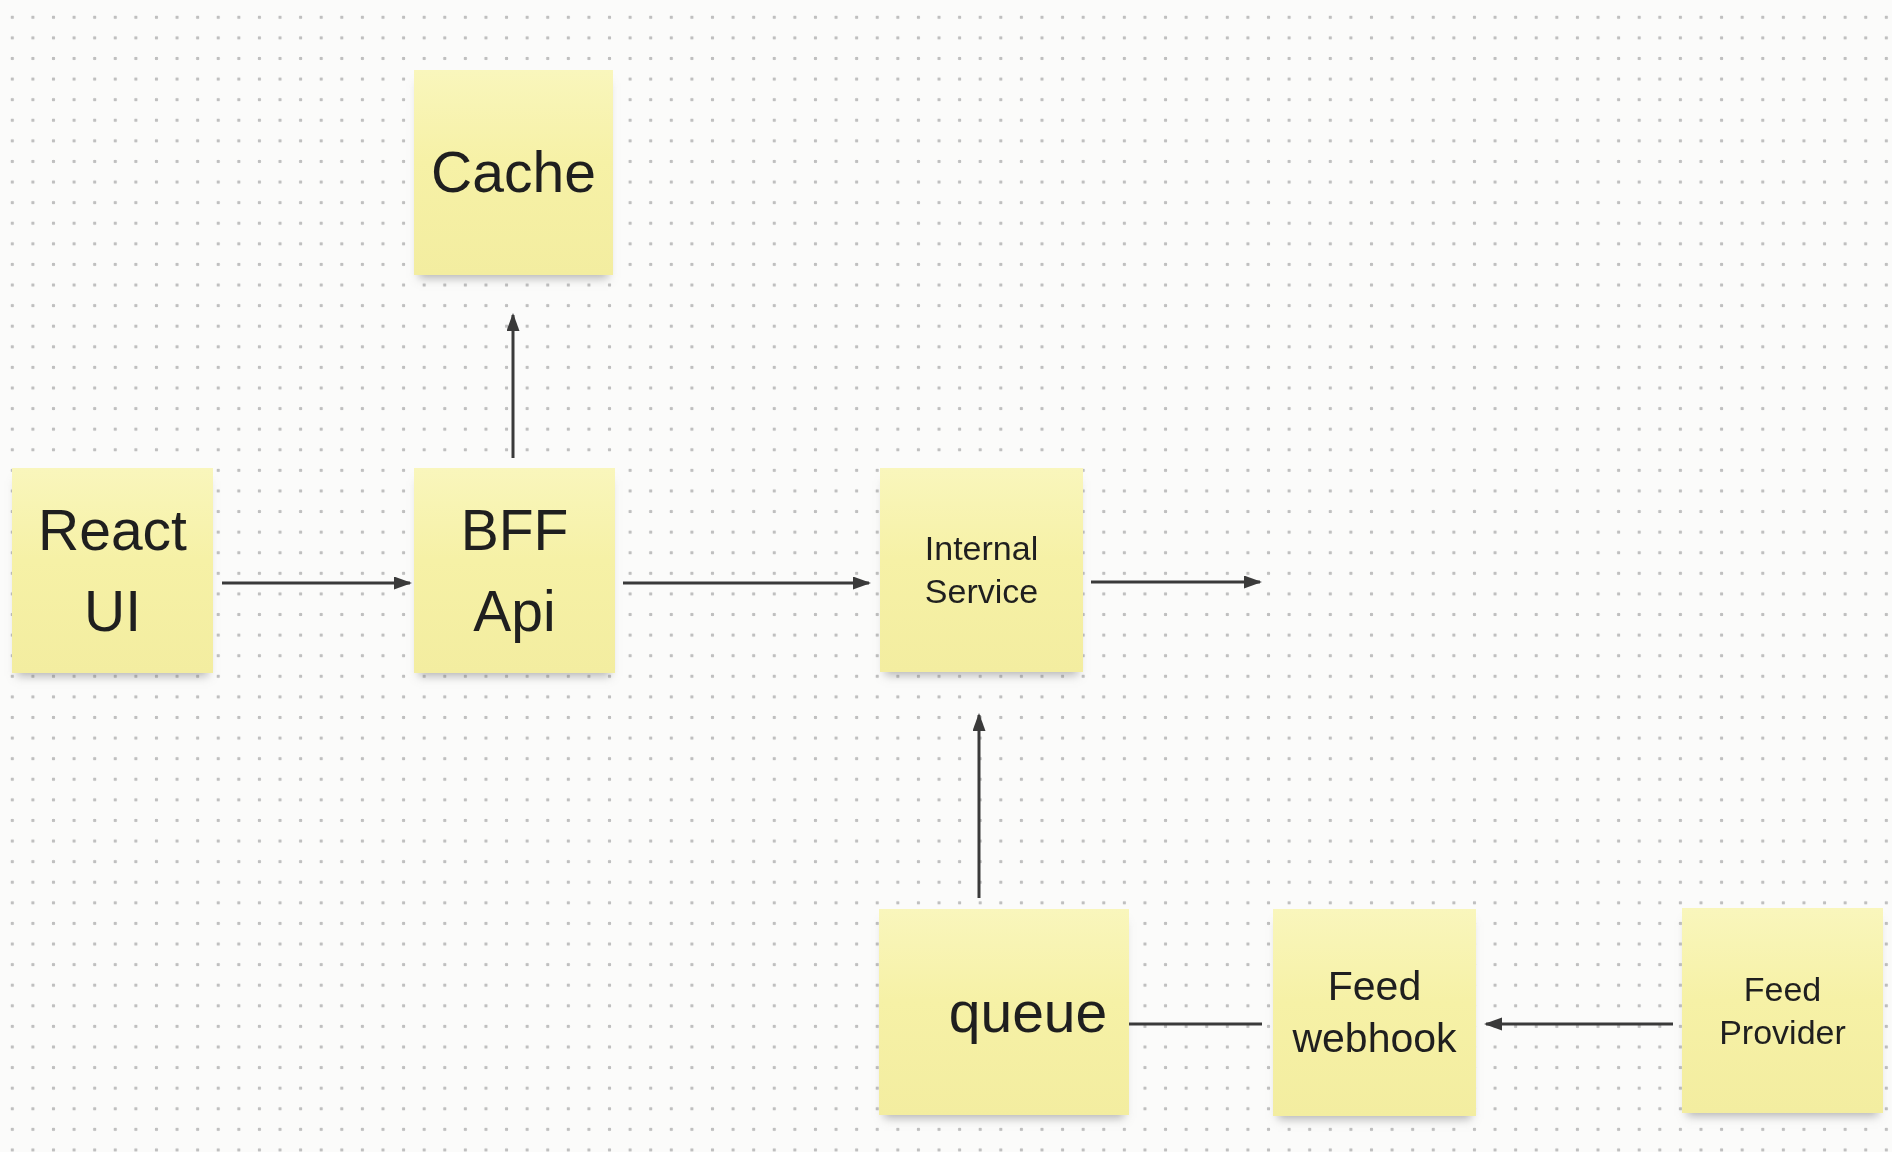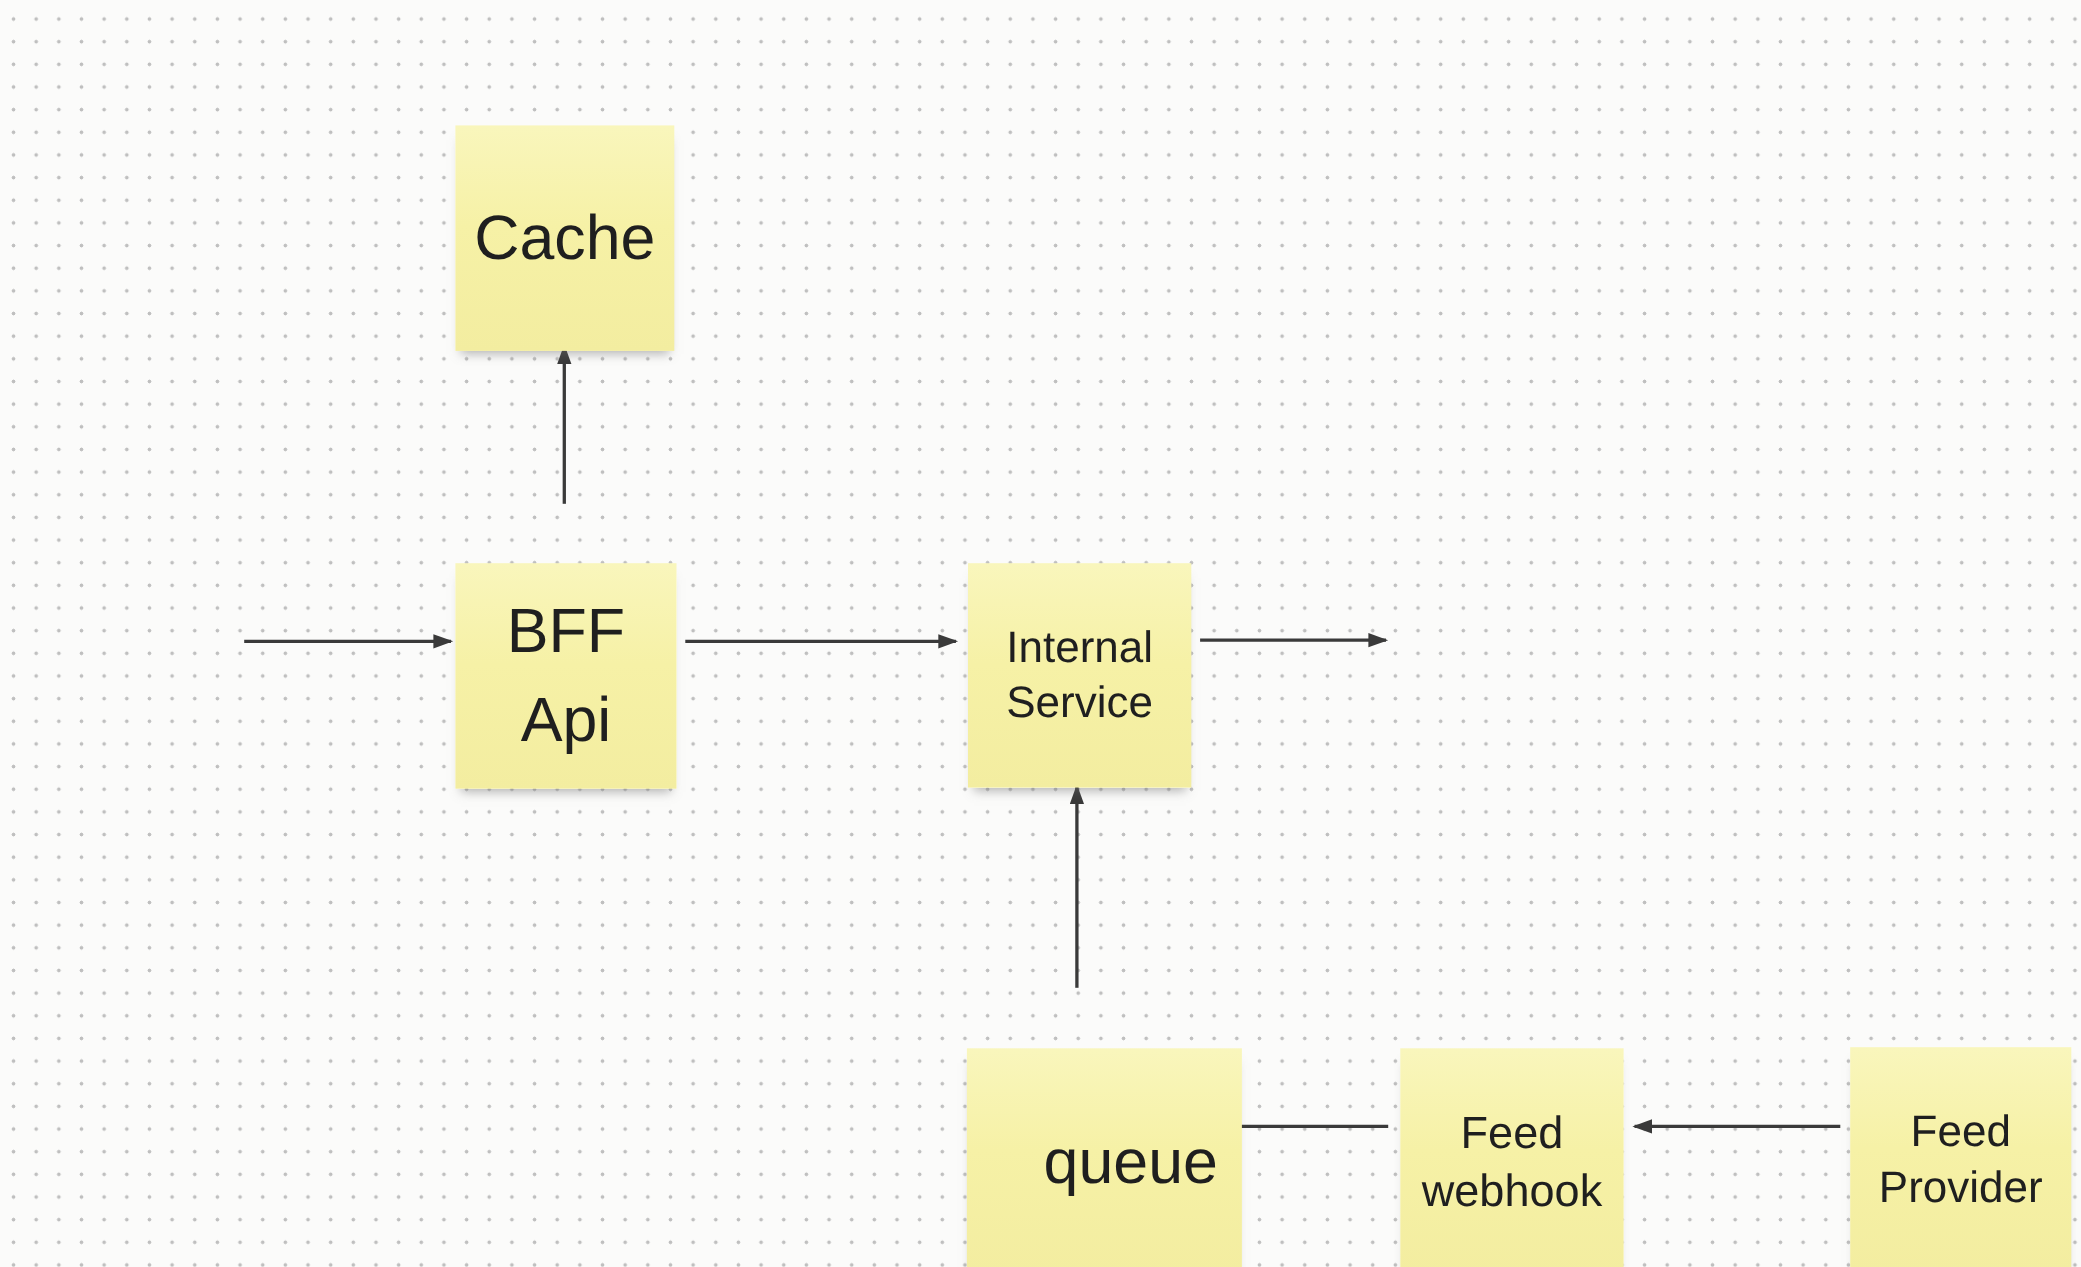--- a/index.html
+++ b/index.html
@@ -34,27 +34,26 @@
   .note {
     position: absolute;
     display: flex;
     align-items: center;
     justify-content: center;
     text-align: center;
     color: #1f1f1f;
     background: linear-gradient(180deg, #f9f6bc 0%, #f6f1a6 45%, #f3eda0 100%);
     box-shadow: 0 8px 9px -5px rgba(110,110,110,0.5);
     user-select: none;
-    margin-top: 44px;
   }
   .note-label {
     white-space: pre-line;
   }
   .size-large  { font-size: 57px; line-height: 1.42; }
-  .size-medium { font-size: 40px; line-height: 1.26; }
+  .size-medium { font-size: 34px; line-height: 1.26; }
   .size-small  { font-size: 41px; line-height: 1.26; }
 </style>
 </head>
 <body>
 
 <div class="canvas">
 
   <svg class="edges-layer" viewBox="0 0 1892 1152" xmlns="http://www.w3.org/2000/svg">
     <defs>
       <marker id="arrowhead" markerUnits="userSpaceOnUse" markerWidth="22" markerHeight="16" refX="16" refY="6.5" orient="auto">
@@ -67,20 +66,24 @@
     <line class="edge" x1="1091" y1="582" x2="1260" y2="582" marker-end="url(#arrowhead)"></line>
     <line class="edge" x1="979" y1="898" x2="979" y2="715" marker-end="url(#arrowhead)"></line>
     <line class="edge" x1="1262" y1="1024" x2="1092" y2="1024" marker-end="url(#arrowhead)"></line>
     <line class="edge" x1="1673" y1="1024" x2="1486" y2="1024" marker-end="url(#arrowhead)"></line>
   </svg>
 
   <div class="note size-large" style="left:414px; top:70px; width:199px; height:205px;">
     <span class="note-label">Cache</span>
   </div>
 
+  <div class="note size-large" style="left:12px; top:468px; width:201px; height:205px;">
+    <span class="note-label">React
+UI</span>
+  </div>
 
   <div class="note size-large" style="left:414px; top:468px; width:201px; height:205px;align-items:center;">
     <span class="note-label">BFF
 Api</span>
   </div>
 
   <div class="note size-medium" style="left:880px; top:468px; width:203px; height:204px;">
     <span class="note-label">Internal
 Service</span>
   </div>

